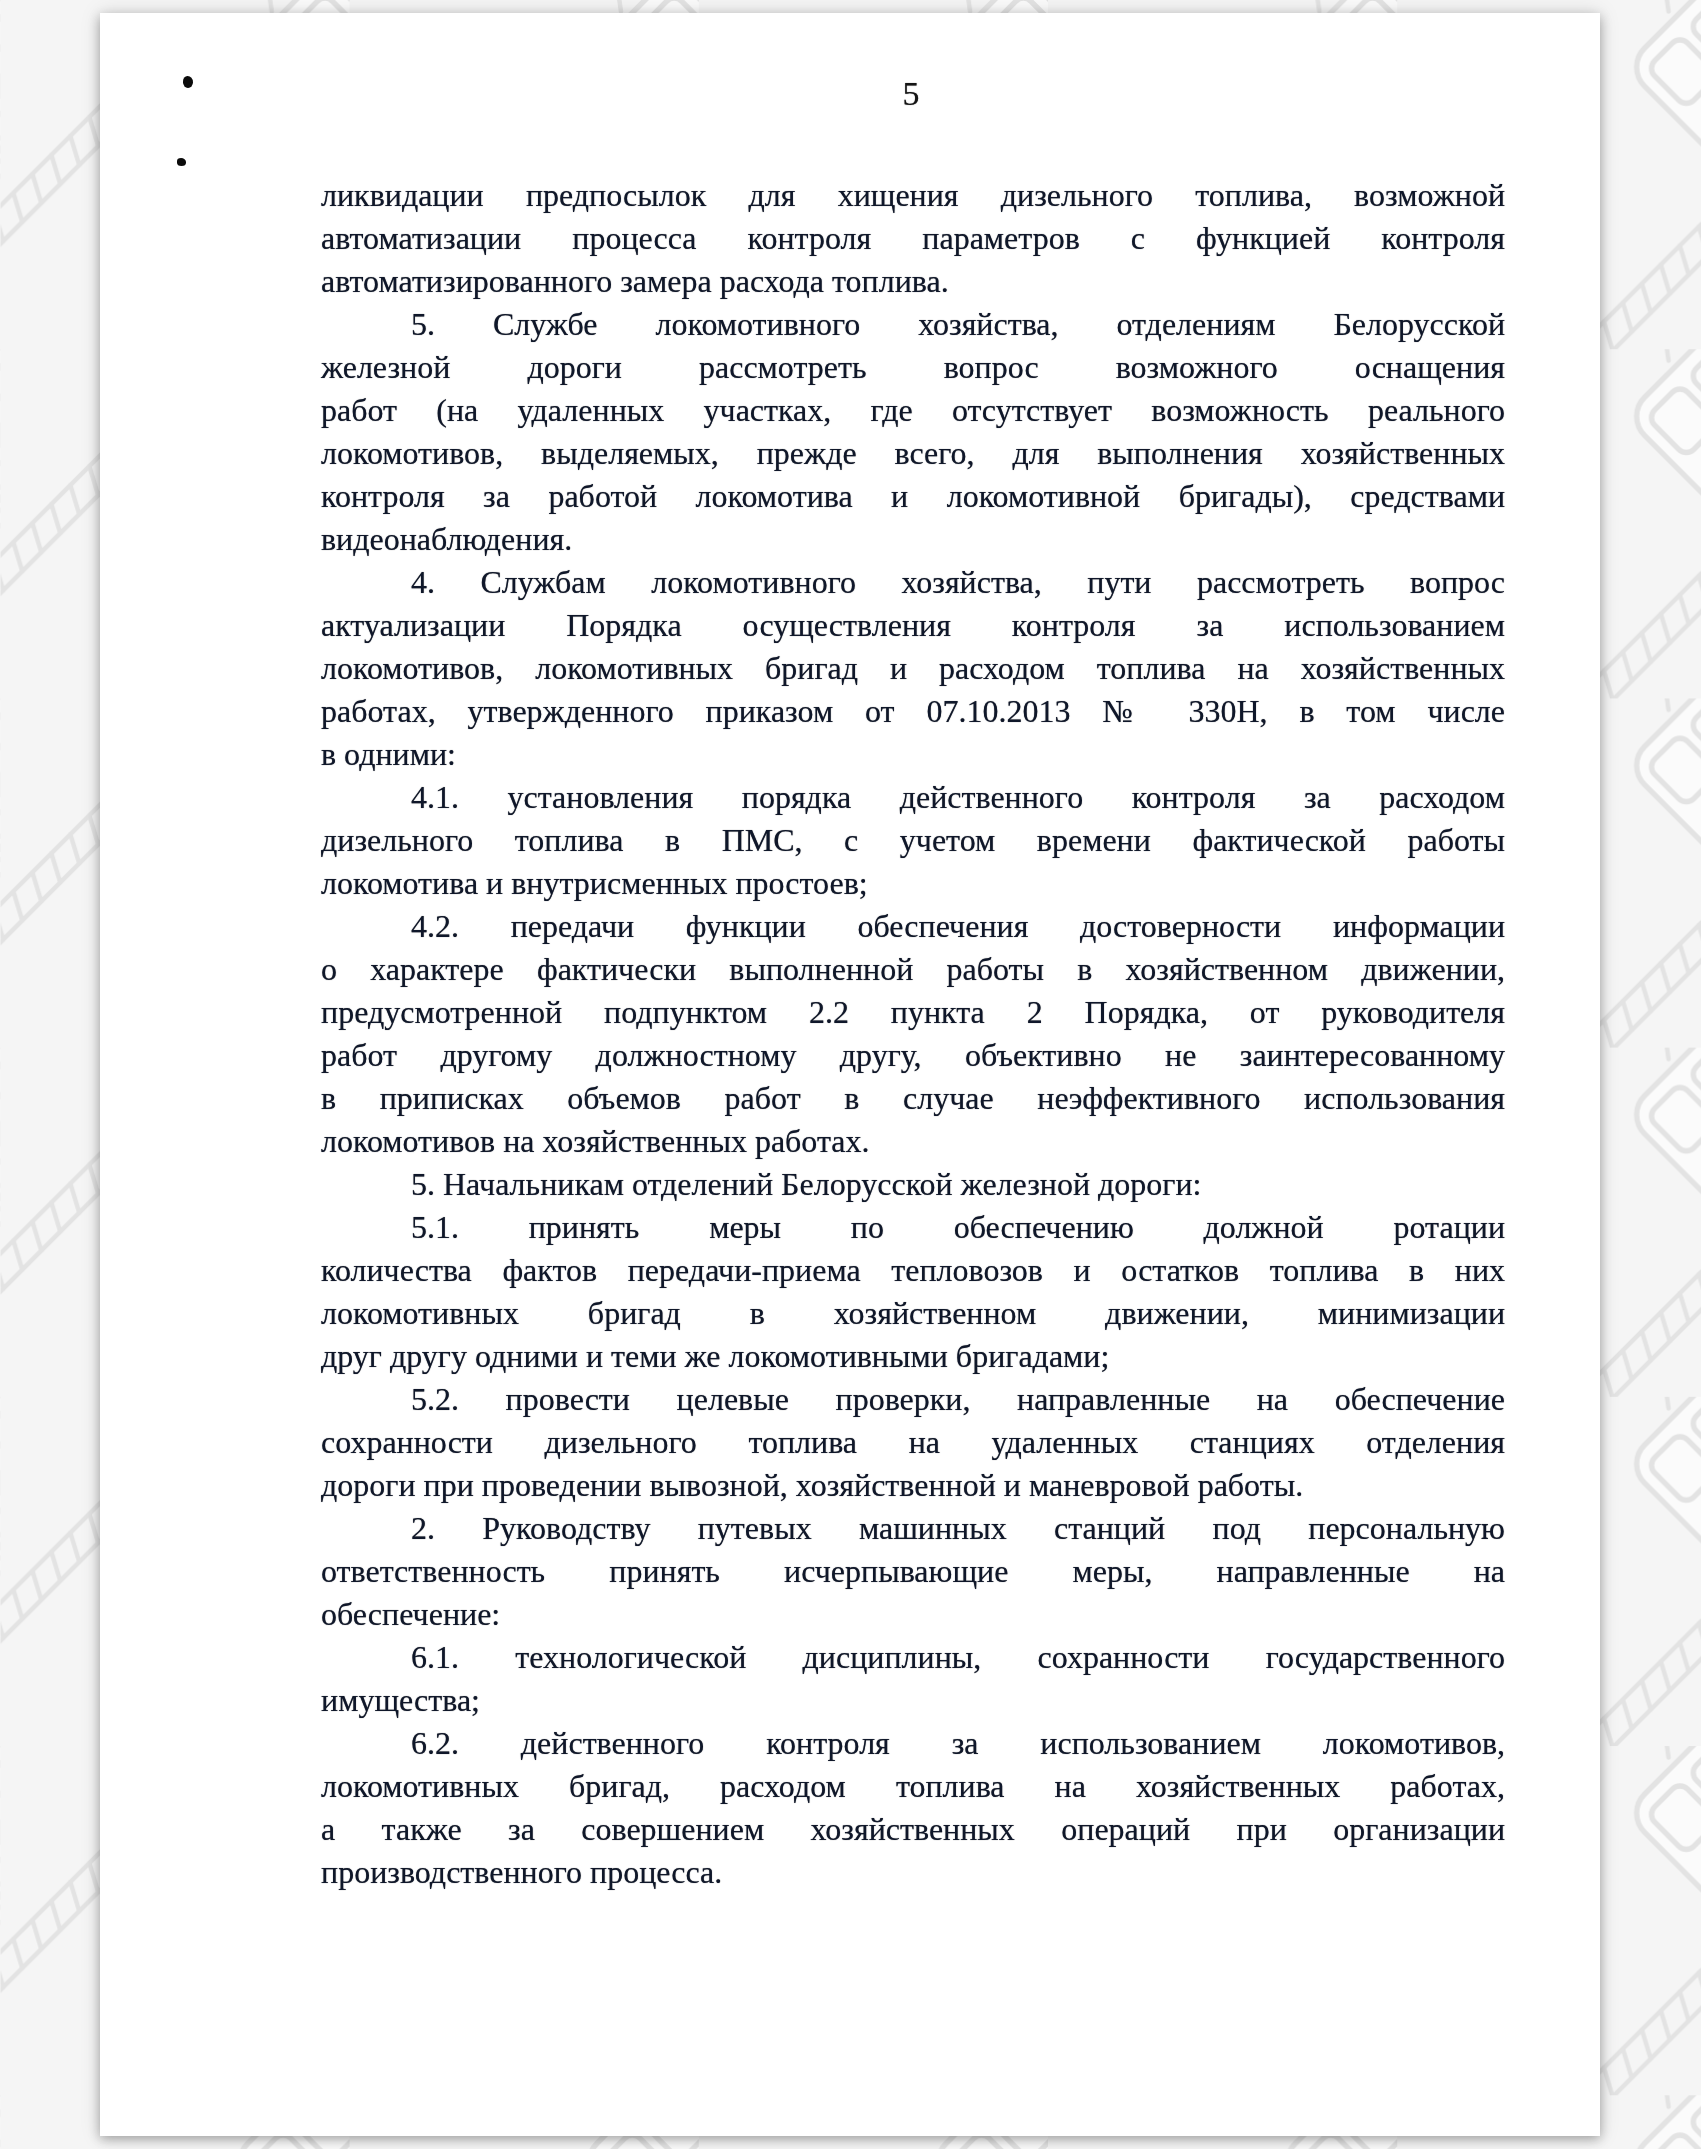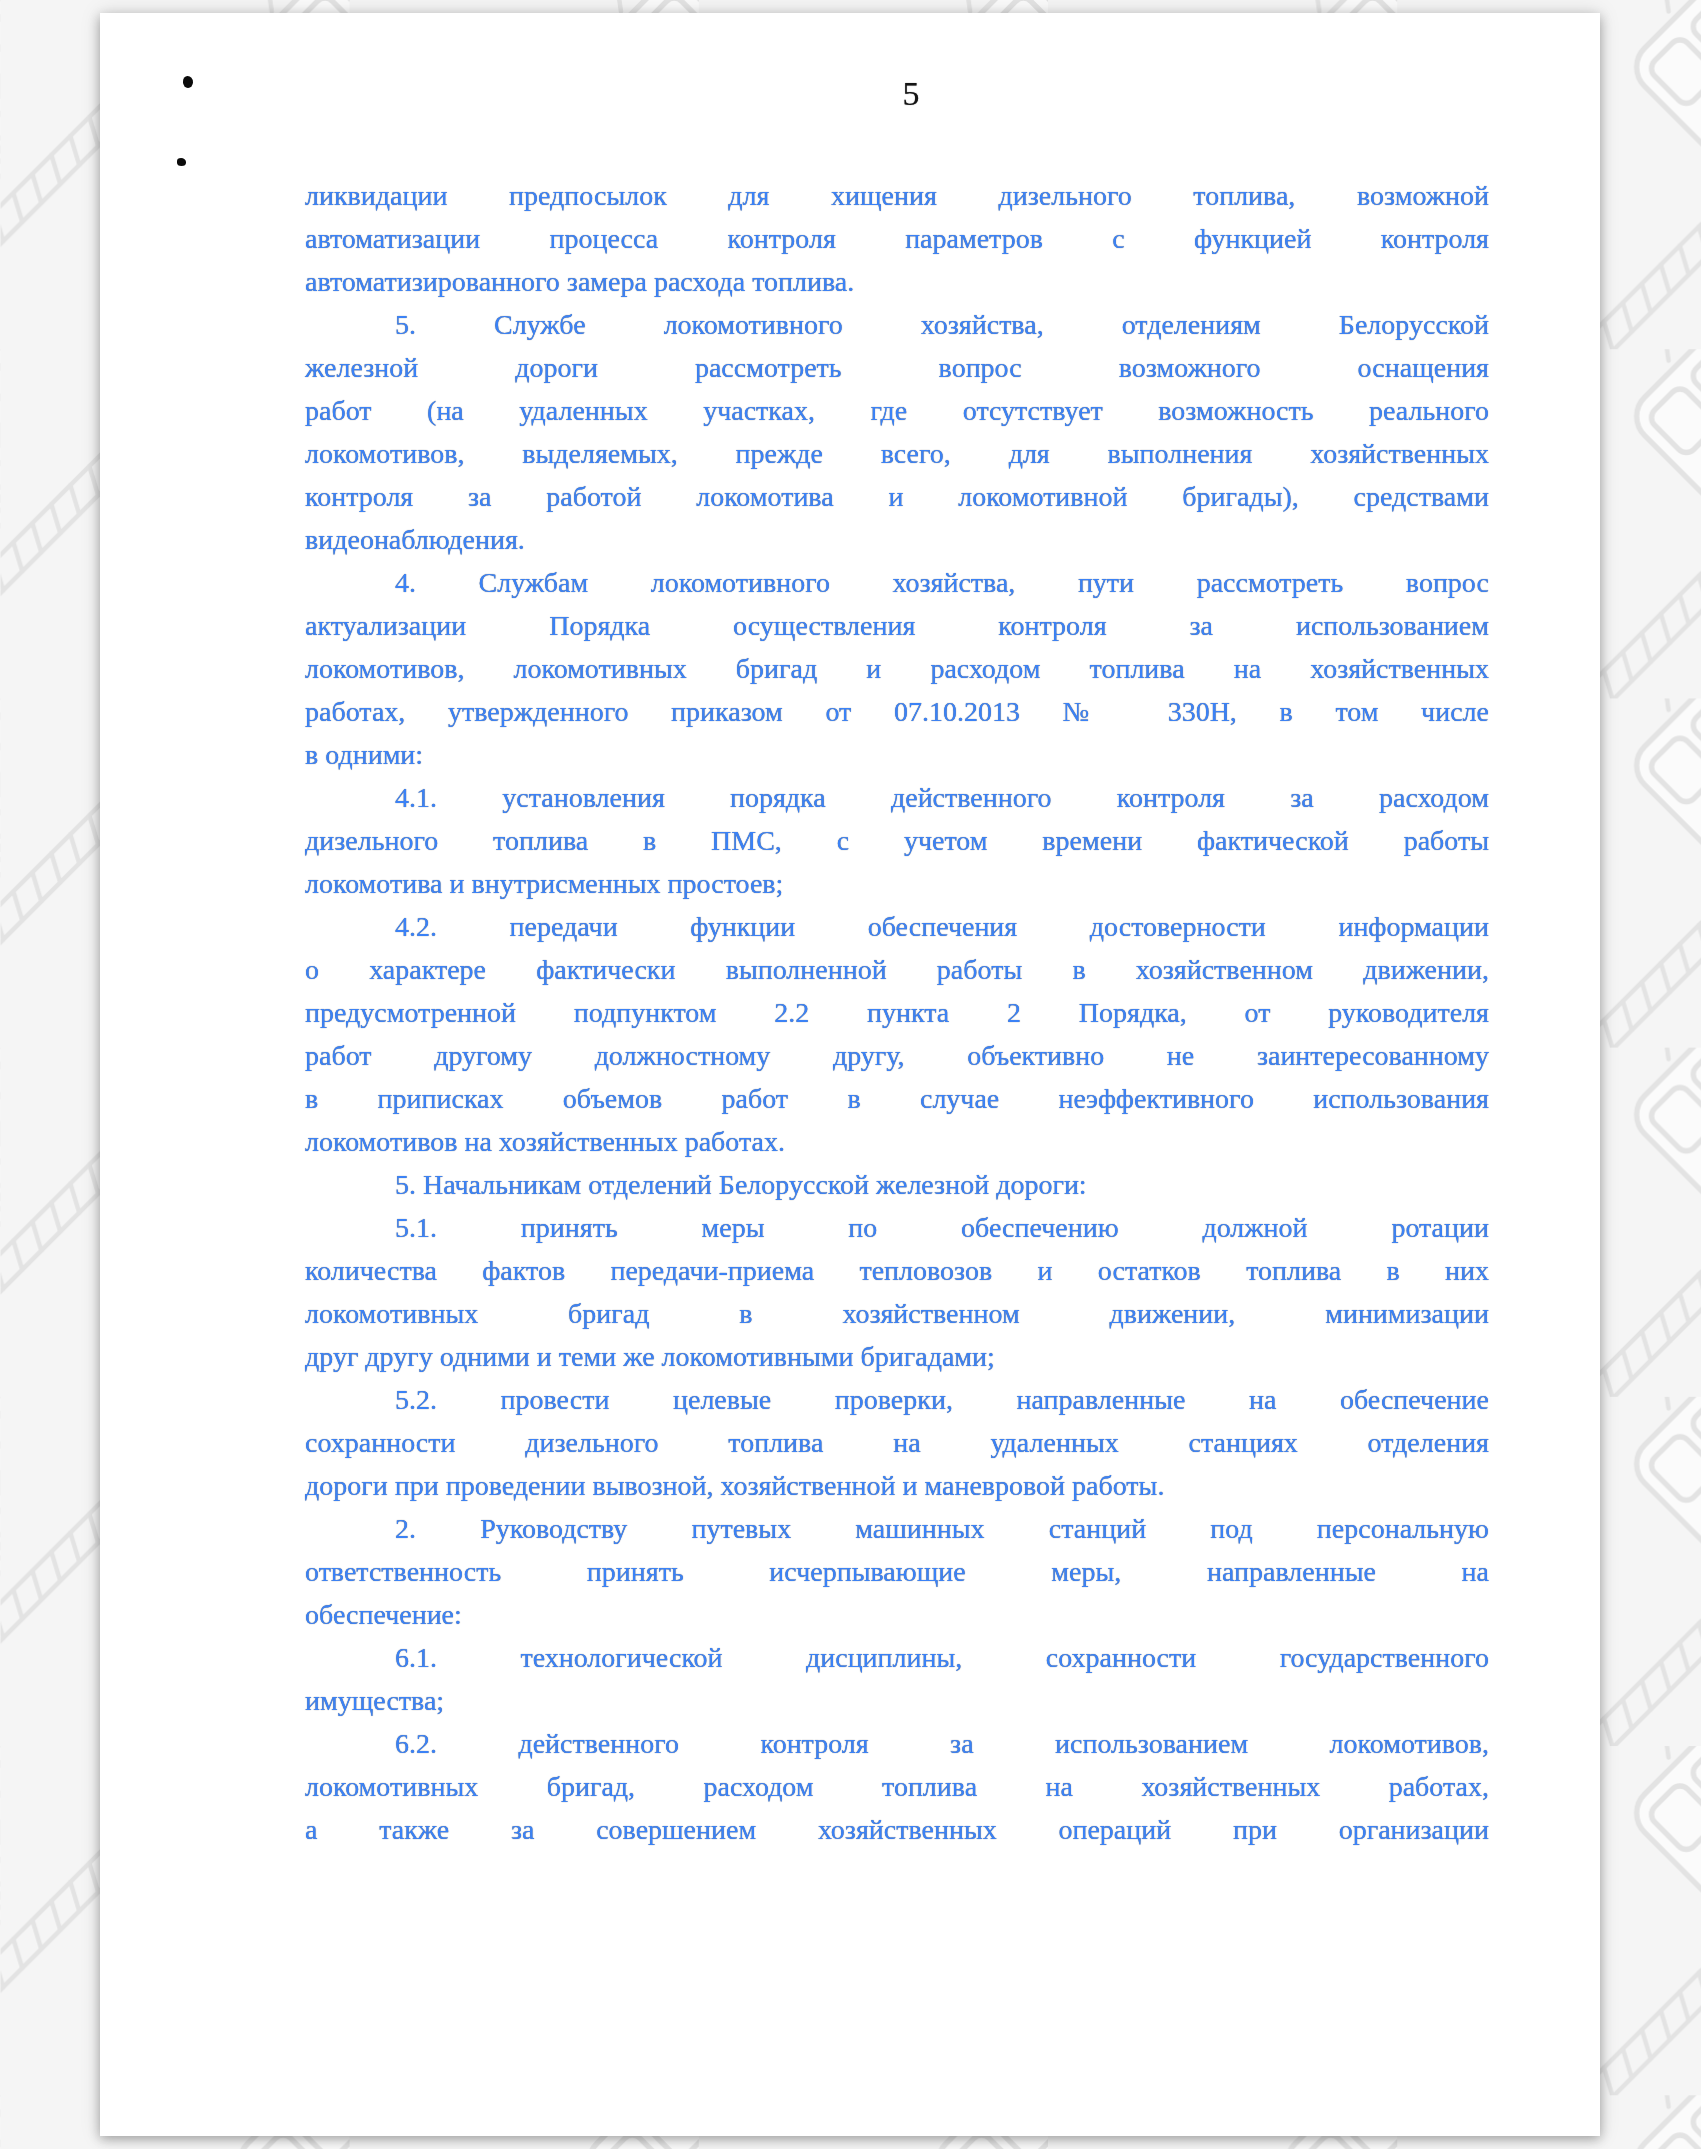--- a/index.html
+++ b/index.html
@@ -24,25 +24,25 @@
     left:219px;top:63px;
     width:1184px;
     text-align:center;
     font-size:34px;
     line-height:36px;
     color:#141414;
     text-shadow:0 0 0.9px rgba(0,0,0,.65);
   }
   .doc-text{
     position:absolute;
-    left:205px;top:161px;
+    left:221px;top:161px;
     width:1184px;
-    font-size:28px;
+    font-size:32px;
     line-height:43px;
-    color:#3b82f6;
+    color:#0f172a;
     text-shadow:0 0 0.9px rgba(0,0,0,.65);
   }
   .paragraph{margin:0;padding:0;}
   .line{
     text-align:justify;
     text-align-last:justify;
     white-space:normal;
   }
   .line.last{
     text-align:right;
@@ -156,18 +156,19 @@
         <div class="line last">обеспечение:</div>
       </div>
       <div class="paragraph">
         <div class="line indent">6.1.  технологической дисциплины, сохранности государственного</div>
         <div class="line last">имущества;</div>
       </div>
       <div class="paragraph">
         <div class="line indent">6.2.  действенного контроля за использованием локомотивов,</div>
         <div class="line">локомотивных бригад, расходом топлива на хозяйственных работах,</div>
         <div class="line">а также за совершением хозяйственных операций при организации</div>
+        <div class="line last">производственного процесса.</div>
       </div>
     </div>
 <div class="speck" style="left: 83px; top: 63px; width: 9.9px; height: 11.6px;"></div>
     <div class="speck" style="left: 77px; top: 145px; width: 9px; height: 7.2px;"></div>
   </div>
 
 
 </body></html>

